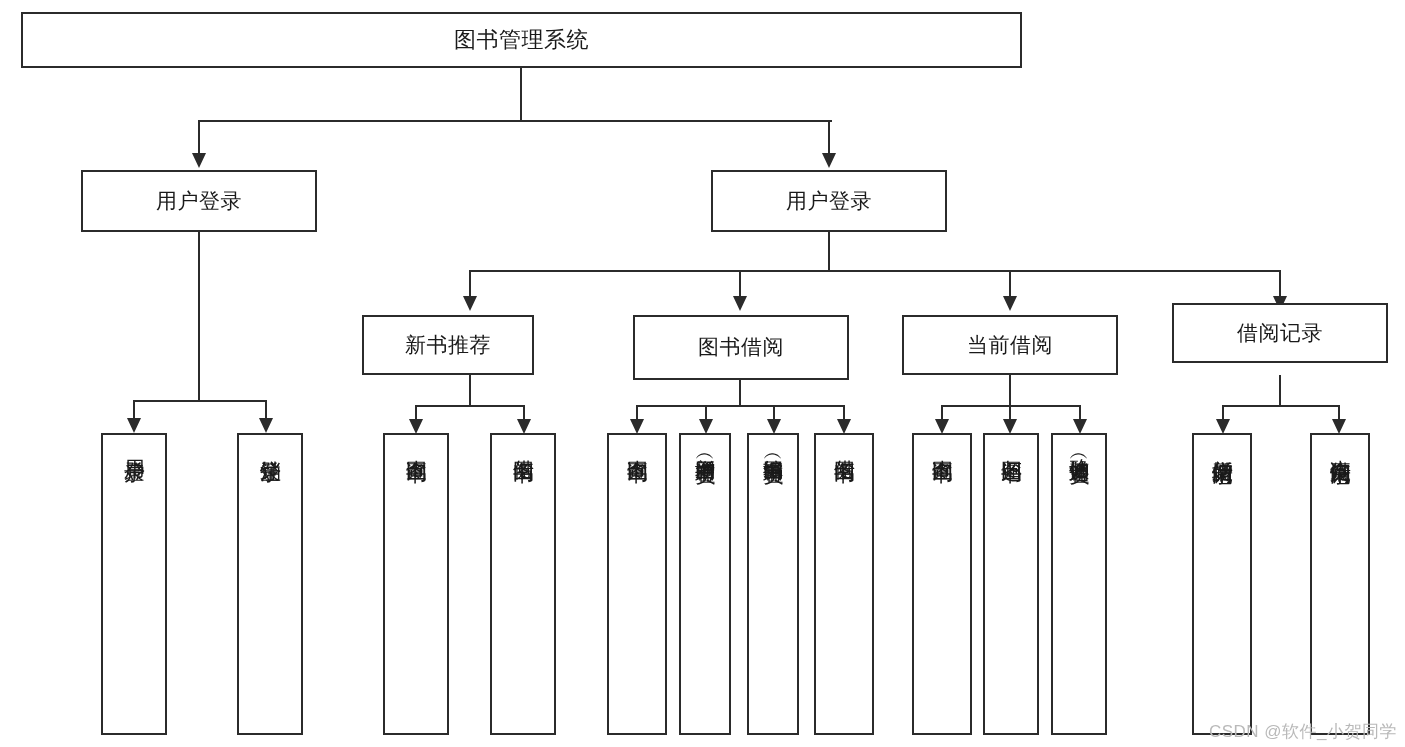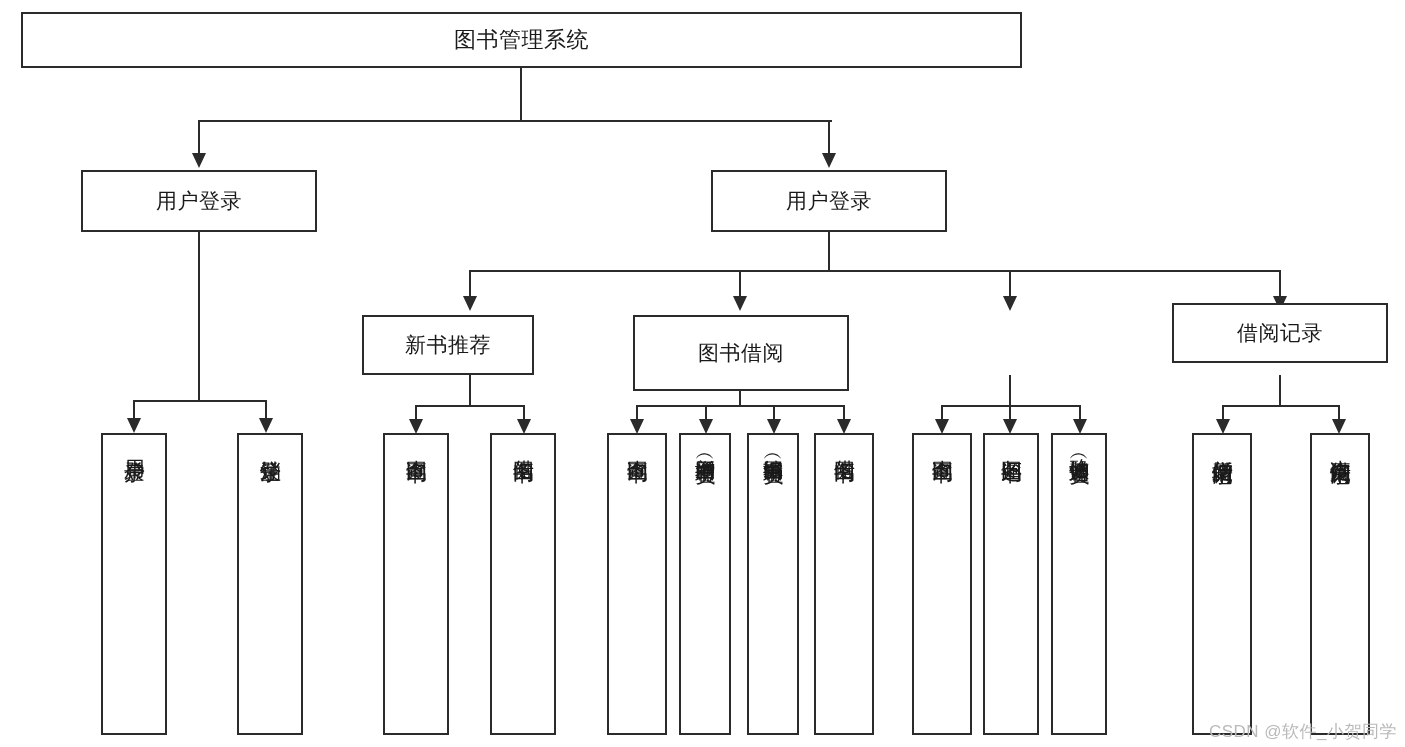--- a/index.html
+++ b/index.html
@@ -112,22 +112,25 @@
   <div class="vline" style="left:739px;top:270px;width:2px;height:28px;"></div>
   <div class="arrow" style="left:733px;top:296px;"></div>
   <div class="vline" style="left:1009px;top:270px;width:2px;height:28px;"></div>
   <div class="arrow" style="left:1003px;top:296px;"></div>
   <div class="vline" style="left:1279px;top:270px;width:2px;height:28px;"></div>
   <div class="arrow" style="left:1273px;top:296px;"></div>
 
   <div class="node h" style="left:362px;top:315px;width:172px;height:60px;">
     <span class="lbl">新书推荐</span>
   </div>
-  <div class="node h" style="left:633px;top:315px;width:216px;height:76px;">
+  <div class="node h" style="left:633px;top:315px;width:216px;height:65px;">
     <span class="lbl">图书借阅</span>
+  </div>
+  <div class="node h" style="left:902px;top:315px;width:216px;height:60px;">
+    <span class="lbl">当前借阅</span>
   </div>
   <div class="node h" style="left:1172px;top:303px;width:216px;height:60px;">
     <span class="lbl">借阅记录</span>
   </div>
 
   <div class="vline" style="left:469px;top:375px;width:2px;height:30px;"></div>
   <div class="hline" style="left:415px;top:405px;width:110px;height:2px;"></div>
   <div class="vline" style="left:415px;top:405px;width:2px;height:16px;"></div>
   <div class="arrow" style="left:409px;top:419px;"></div>
   <div class="vline" style="left:523px;top:405px;width:2px;height:16px;"></div>

